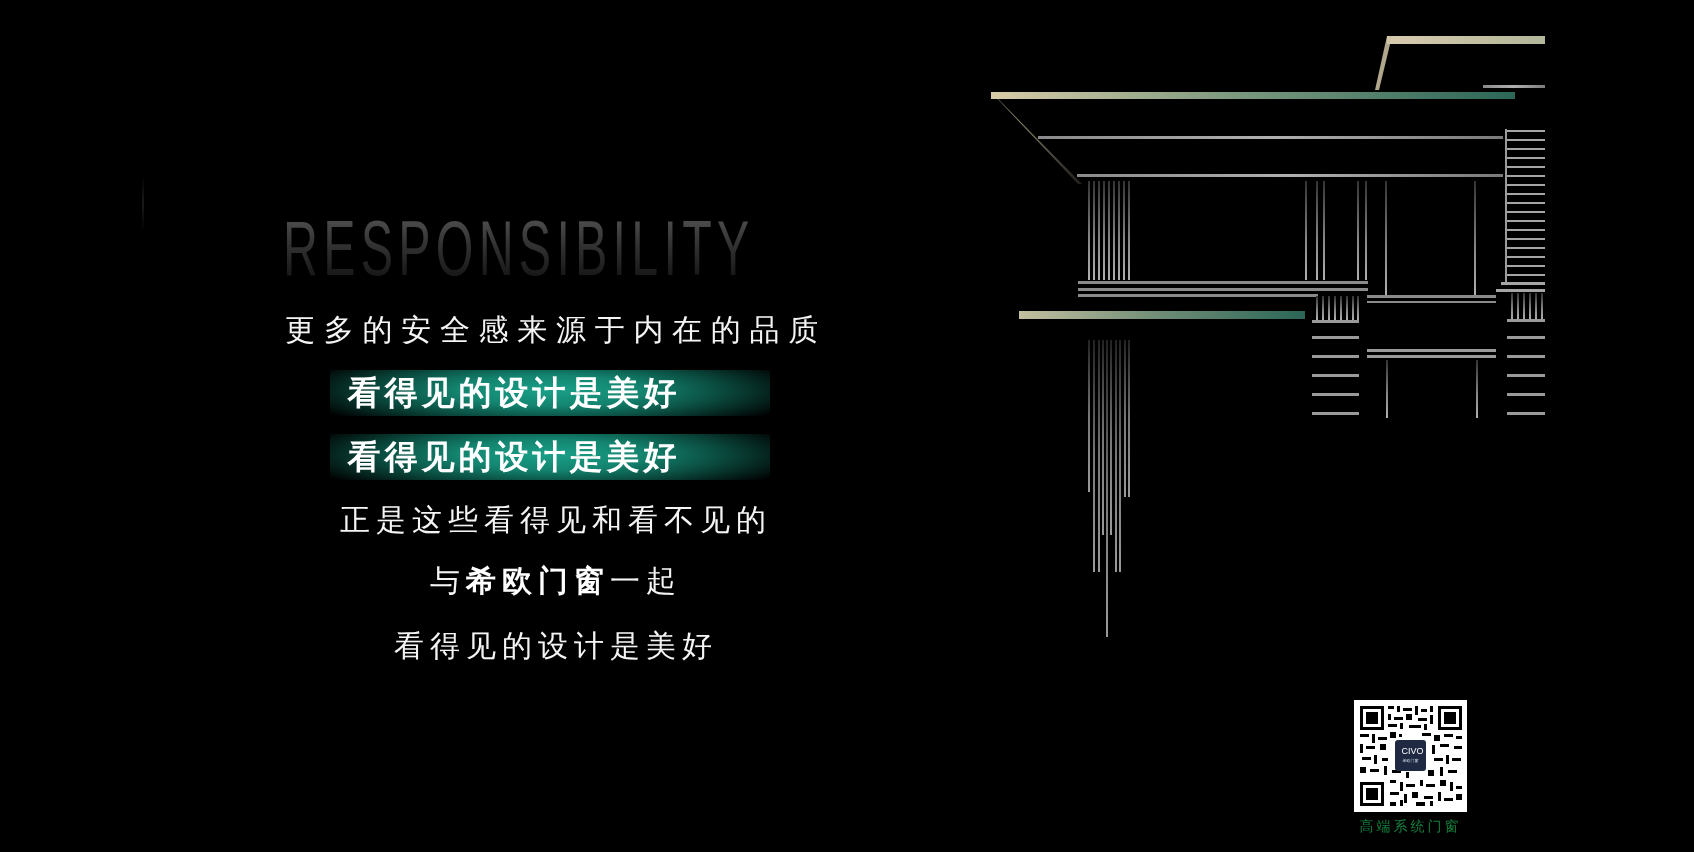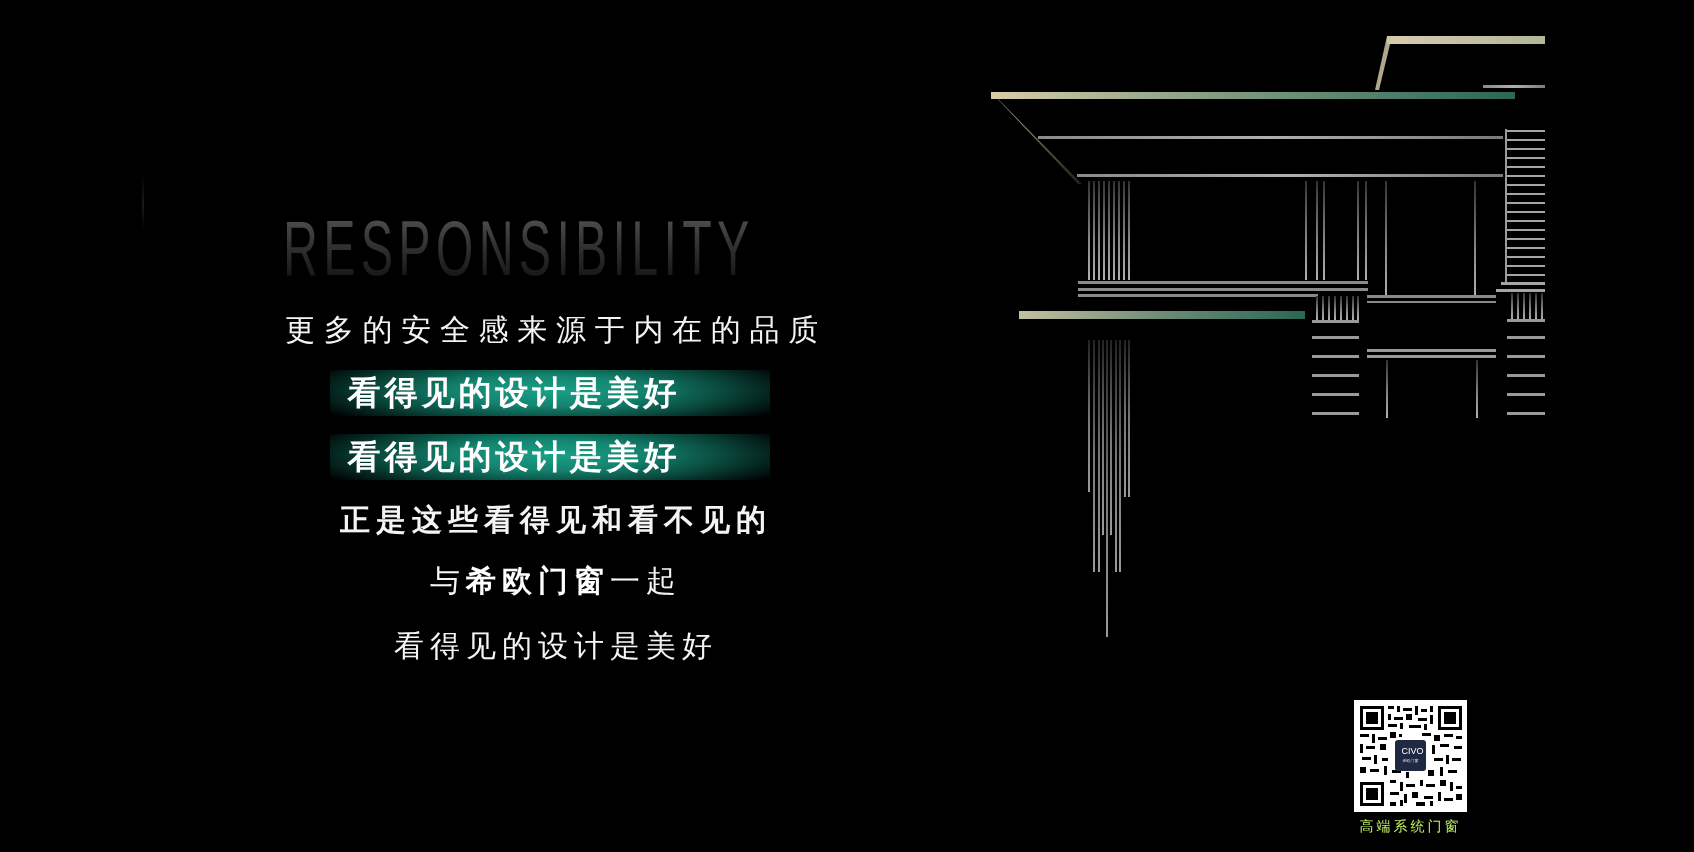--- a/index.html
+++ b/index.html
@@ -26,38 +26,38 @@
     .line.spaced2 { letter-spacing: 6px; }
     .line b { font-weight: bold; color: #fff; }
 
     .band { left: 330px; width: 440px; height: 46px;
             background: radial-gradient(ellipse 60% 95% at 50% 45%, #1aa088 0%, #13846f 35%, #0a4a3e 65%, rgba(0,0,0,0) 100%); }
     .band-text { left: 330px; width: 368px; text-align: center; font-size: 33px;
                  font-weight: bold; letter-spacing: 4px; line-height: 46px; color: #fff; }
 
     .qr-wrap { left: 1354px; top: 700px; width: 113px; height: 112px; background: #fff; }
     .qr-label { left: 1348px; top: 816px; width: 125px; text-align: center; font-size: 14px;
-                letter-spacing: 3px; color: #bef264; line-height: 20px; }
+                letter-spacing: 3px; color: #15803d; line-height: 20px; }
   </style>
 </head>
 <body>
 
 <div class="abs faint-mark"></div>
 
 <div class="abs big-title">RESPONSIBILITY</div>
 
 <div class="abs line spaced1" style="top:310px;">更多的安全感来源于内在的品质</div>
 
 <div class="abs band" style="top:370px;"></div>
 <div class="abs band-text" style="top:370px;">看得见的设计是美好</div>
 
 <div class="abs band" style="top:434px;"></div>
 <div class="abs band-text" style="top:434px;">看得见的设计是美好</div>
 
-<div class="abs line spaced2" style="top:500px;font-weight:bold;">正是这些看得见和看不见的</div>
+<div class="abs line spaced2" style="top:500px;">正是这些看得见和看不见的</div>
 
 <div class="abs line spaced2" style="top:563px;font-family:Liberation Mono, monospace;">
   <span>与</span><b>希欧门窗</b><span>一起</span>
 </div>
 
 <div class="abs line spaced2" style="top:626px;">看得见的设计是美好</div>
 
 <svg class="abs" style="left:0;top:0;" width="1694" height="852">
   <defs>
     <linearGradient id="gMain" x1="0" x2="1" y1="0" y2="0">

